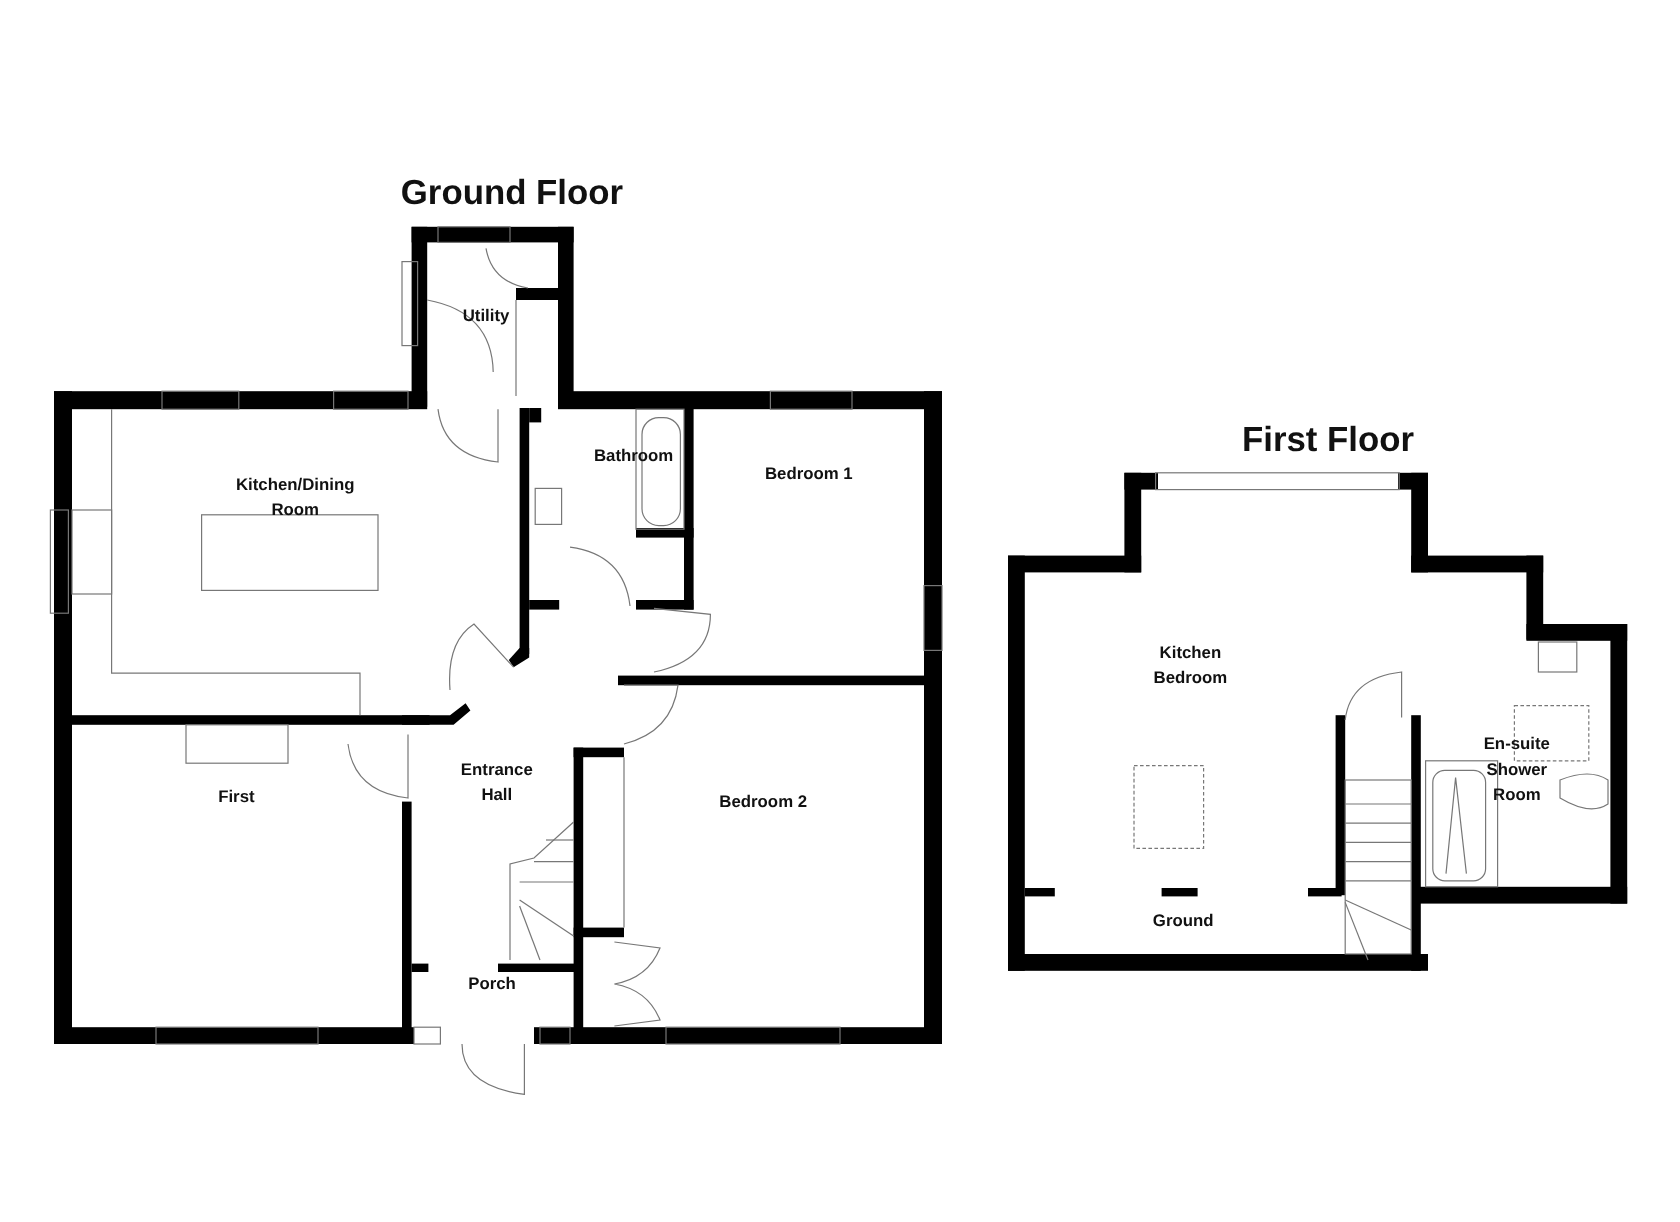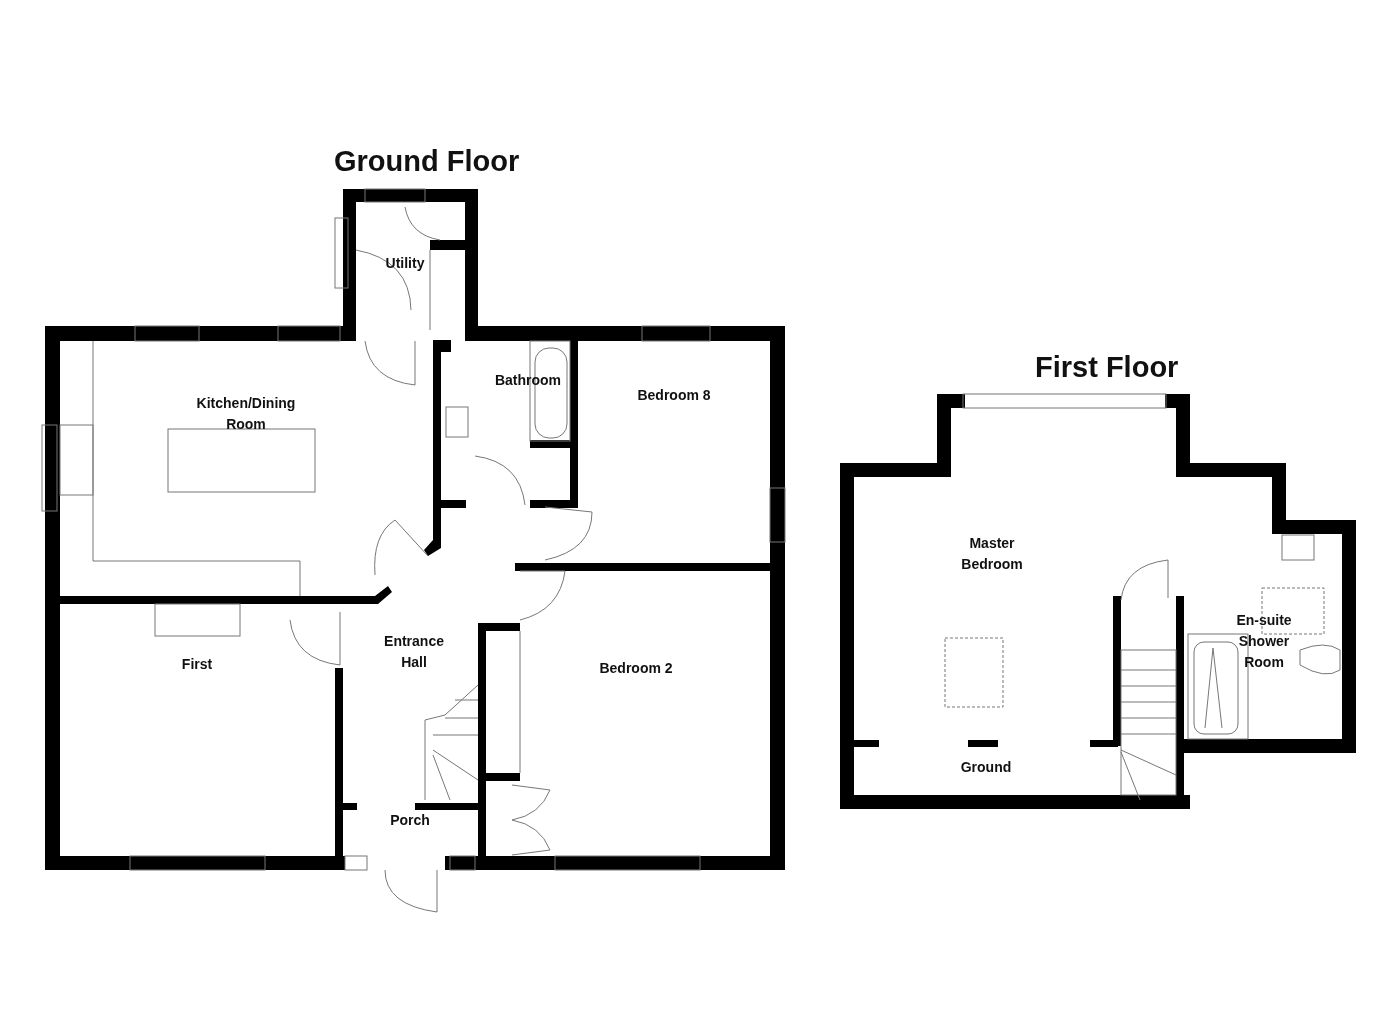--- a/index.html
+++ b/index.html
@@ -142,24 +142,24 @@
   </g>
 </svg>
 
 <div class="floor-title" style="left:334px; top:133px;">Ground Floor</div>
 <div class="floor-title" style="left:1035px; top:339px;">First Floor</div>
 
 <div class="room-label" style="left:405px; top:263px;">Utility</div>
 <div class="room-label" style="left:246px; top:414px;">Kitchen/Dining
 Room</div>
 <div class="room-label" style="left:484px; top:380px;margin-left:44px;">Bathroom</div>
-<div class="room-label" style="left:674px; top:395px;">Bedroom 8</div>
+<div class="room-label" style="left:674px; top:395px;">Bedroom 1</div>
 <div class="room-label" style="left:197px; top:664px;">First</div>
 <div class="room-label" style="left:414px; top:652px;">Entrance
 Hall</div>
 <div class="room-label" style="left:636px; top:668px;">Bedroom 2</div>
 <div class="room-label" style="left:410px; top:820px;">Porch</div>
-<div class="room-label" style="left:992px; top:554px;">Master
+<div class="room-label" style="left:992px; top:554px;">Kitchen
 Bedroom</div>
 <div class="room-label" style="left:1264px; top:641px;">En-suite
 Shower
 Room</div>
 <div class="room-label" style="left:986px; top:767px;">Ground</div>
 
 </body></html>

